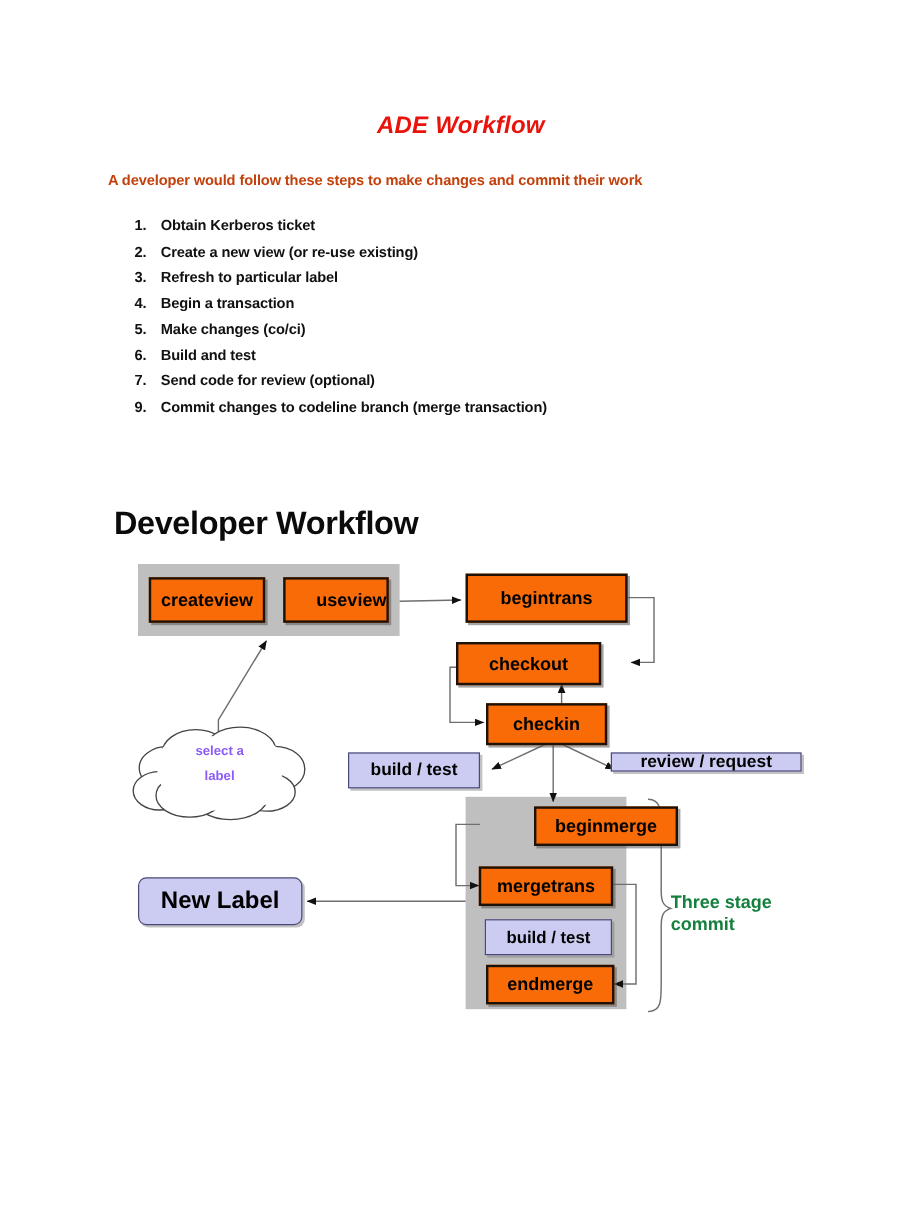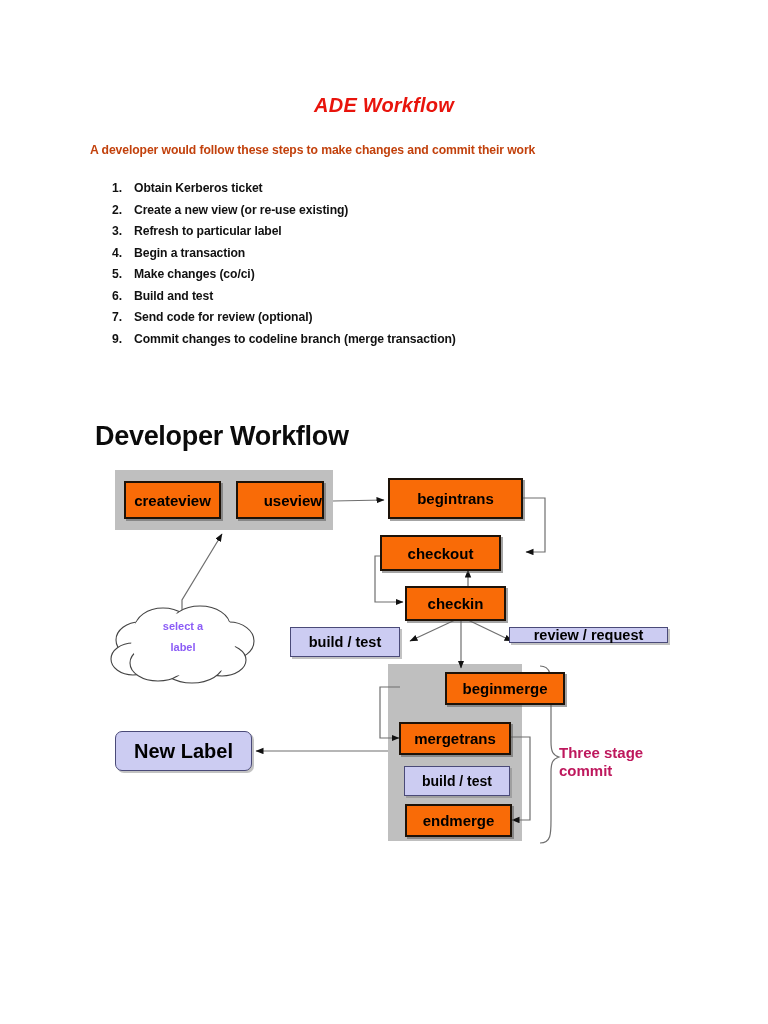--- a/index.html
+++ b/index.html
@@ -75,21 +75,21 @@
   .node.small{font-size:14px;}
 
   .cloud-text{
     position:absolute;
     text-align:center;
     font-size:11px;font-weight:bold;color:#8b5cf6;
     line-height:21px;
   }
   .brace-text{
     position:absolute;
-    font-size:15px;font-weight:bold;color:#be185d;
+    font-size:15px;font-weight:bold;color:#15803d;
     line-height:18px;
     white-space:pre-line;
   }
 </style>
 </head>
 <body>
 
 <div class="page">
 
   <div class="doc-title">ADE Workflow</div>

